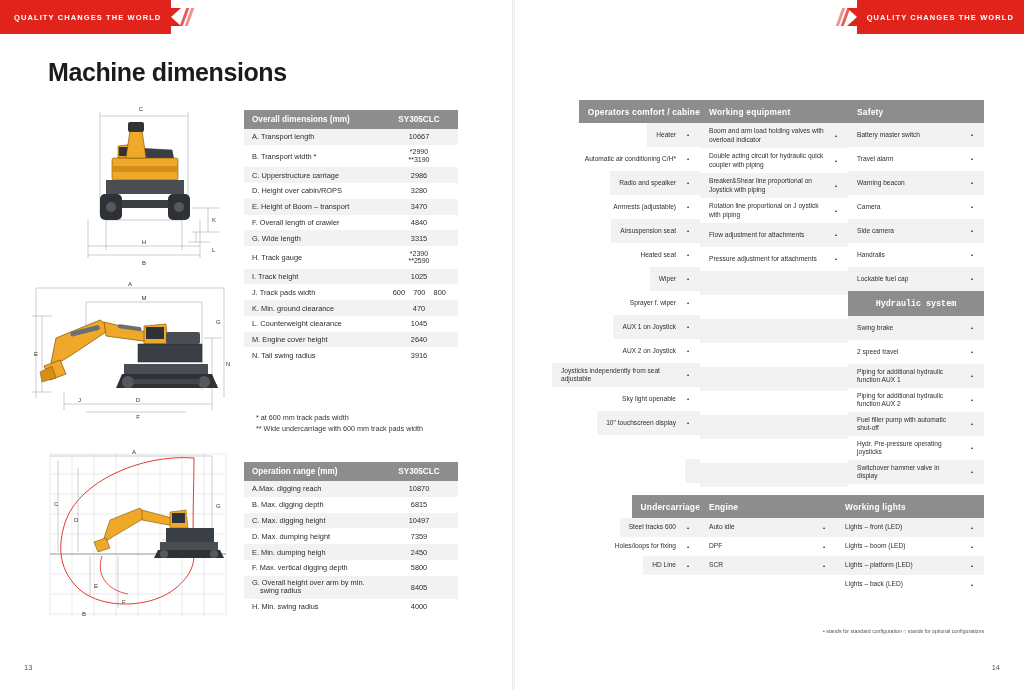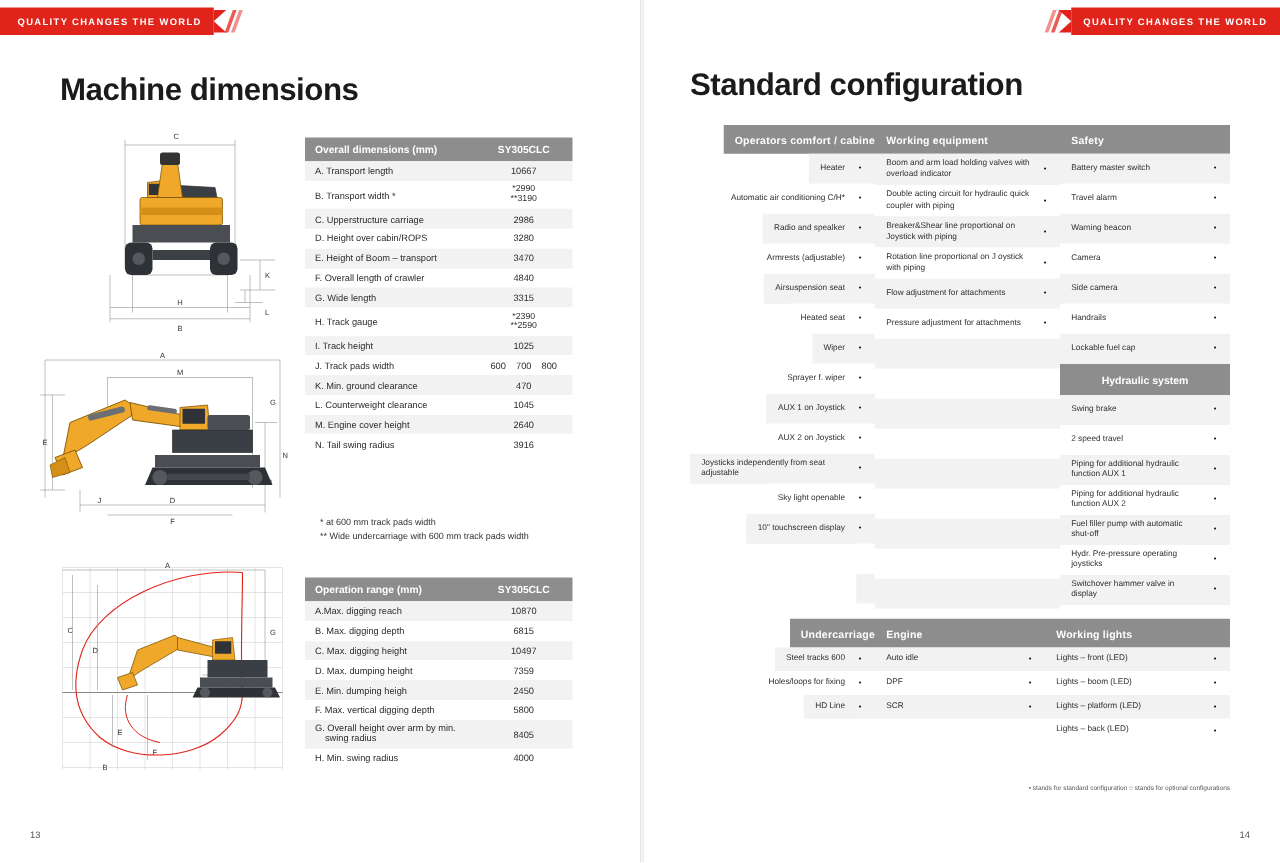--- a/index.html
+++ b/index.html
@@ -22,21 +22,21 @@
   }
 
   
   .banner {
     position: absolute; top: 8px; height: 18px;
     display: flex; align-items: center;
   }
   .banner-left { left: 0; }
   .banner-right { right: 0; }
   .banner-bar {
-    background: #e1241b; height: 22px; display: flex; align-items: center;
+    background: #e1241b; height: 34px; display: flex; align-items: center;
     padding: 0 10px;
   }
   .banner-bar span {
     color: #fff; font-size: 7.5px; font-weight: bold; letter-spacing: 1.1px;
     white-space: nowrap;
   }
   .banner-left .banner-bar { padding-left: 14px; }
   .banner-tail {
     width: 0; height: 0;
     border-top: 9px solid #e1241b; border-bottom: 9px solid #e1241b;
@@ -70,21 +70,21 @@
     font-size: 8.2px; text-align: left; padding: 5px 8px; height: 18px;
   }
   .spec-table th.val { text-align: center; width: 78px; }
   .spec-table td {
     padding: 3.4px 8px; border: none;
   }
   .spec-table td.val { text-align: center; }
   .spec-table tbody tr:nth-child(odd) { background: #f2f2f2; }
   .spec-table tbody tr:nth-child(even) { background: #ffffff; }
   .spec-table td.val.multi { line-height: 1.12; font-size: 7px; }
-  .triple { display: flex; justify-content: center; }
+  .triple { display: flex; justify-content: flex-end; }
   .triple span { width: 33%; text-align: center; }
 
   .footnotes {
     position: absolute; font-size: 7.2px; color: #333; line-height: 1.55; margin-top: 24px;
   }
 
   
   .page-num { position: absolute; bottom: 18px; font-size: 7.5px; color: #555; }
 
   
@@ -105,21 +105,21 @@
   .cfg-row {
     display: flex; align-items: center; min-height: 24px;
     padding: 3px 6px 3px 9px; position: relative;
   }
   .cfg-row .lbl { flex: 1; line-height: 1.22; padding-right: 6px; }
   .cfg-row .dot { width: 12px; text-align: center; font-size: 6px; color: #111; }
   .cfg-row.odd { background: #f2f2f2; }
   .cfg-row.even { background: #ffffff; }
   .sub-head {
     background: #8d8d8d; color: #fff; font-weight: bold; font-size: 8.4px;
-    height: 25px; display: flex; align-items: center; justify-content: center;
+    height: 25px; display: flex; align-items: center; justify-content: center; font-family: Liberation Mono, monospace;
   }
   .legend {
     position: absolute; right: 40px; font-size: 5.2px; color: #555;
   }
 
   
   .draw { position: absolute; }
   .draw svg { display: block; }
 
   .dimlabel { font-size: 6px; fill: #333; font-family: "Liberation Sans", sans-serif; }
@@ -447,21 +447,20 @@
       <div class="banner-stripes">
         <div class="stripe s3"></div>
           <div class="stripe s2"></div>
       </div>
       <div class="banner-tail"></div>
       <div class="banner-bar">
         <span>QUALITY CHANGES THE WORLD</span>
       </div>
     </div>
 
-    <h1 class="page-title title-right">Standard configuration</h1>
 
     <div class="cfg" style="top:100px;">
       <div class="cfg-grid">
 
         <div class="cfg-col col1">
           <div class="cfg-head">Operators comfort / cabine</div>
           <div class="cfg-row odd">
               <span class="lbl">Heater</span>
               <span class="dot">•</span>
             </div>

